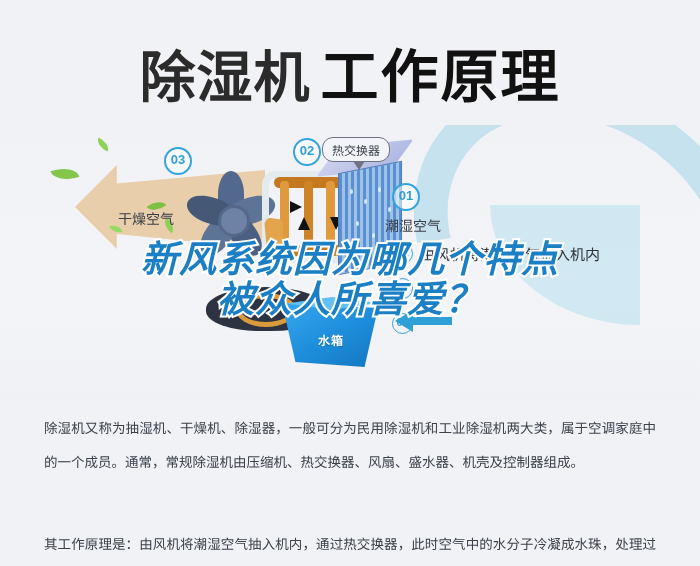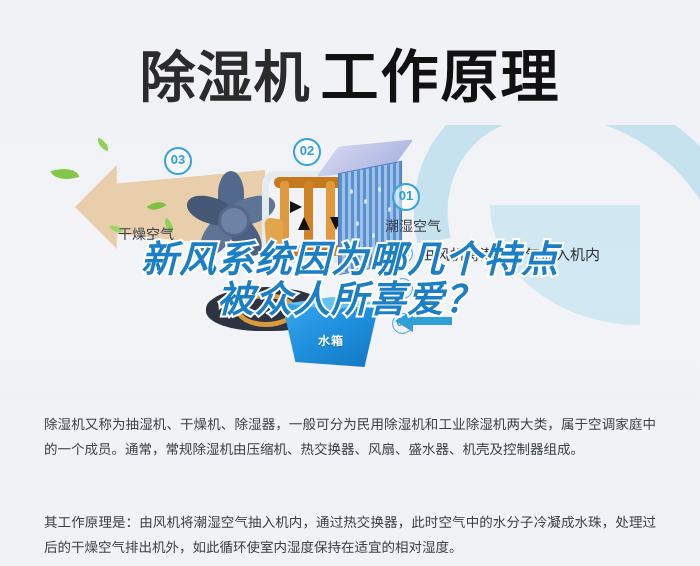--- a/index.html
+++ b/index.html
@@ -253,21 +253,21 @@
     border-right: 6px solid transparent;
     border-top: 9px solid #6d7480;
   }
 
   .flowlabel {
     position: absolute;
     font-size: 14px;
     color: #3a4049;
     white-space: nowrap;
   }
-  .flowlabel.dry   { left: 118px; top: 98px; }
+  .flowlabel.dry   { left: 118px; top: 83px; }
   .flowlabel.humid { left: 385px; top: 90px; }
 
   
   .legend {
     position: absolute;
     left: 392px;
     top: 118px;
     width: 300px;
   }
   .legend-row {
@@ -318,21 +318,21 @@
     left: 0;
     top: 412px;
     width: 700px;
     padding: 0 44px;
     box-sizing: border-box;
     background: #f1f2f6;
   }
   .copy p {
     margin: 0 0 16px 0;
     font-size: 13.5px;
-    line-height: 25px;
+    line-height: 34px;
     color: #3c414a;
     text-align: justify;
   }
   .copy p:last-child { margin-bottom: 0; margin-top: 48px; }
 </style>
 </head>
 <body>
 
 <div id="page">
 
@@ -393,20 +393,21 @@
     <div class="base"></div>
     <div class="base-ring"></div>
     <div class="tank"></div>
     <div class="tank-lid"></div>
     <div class="tank-label">水箱</div>
 
     <div class="badge b-03">03</div>
     <div class="badge b-02">02</div>
     <div class="badge b-01">01</div>
 
+    <div class="callout">热交换器</div>
 
     <div class="flowlabel dry">干燥空气</div>
     <div class="flowlabel humid">潮湿空气</div>
 
     <div class="legend">
       <div class="legend-row">
         <span class="legend-badge">01</span>
         <span class="legend-text">由风机将潮湿空气抽入机内</span>
       </div>
       <div class="legend-row">

